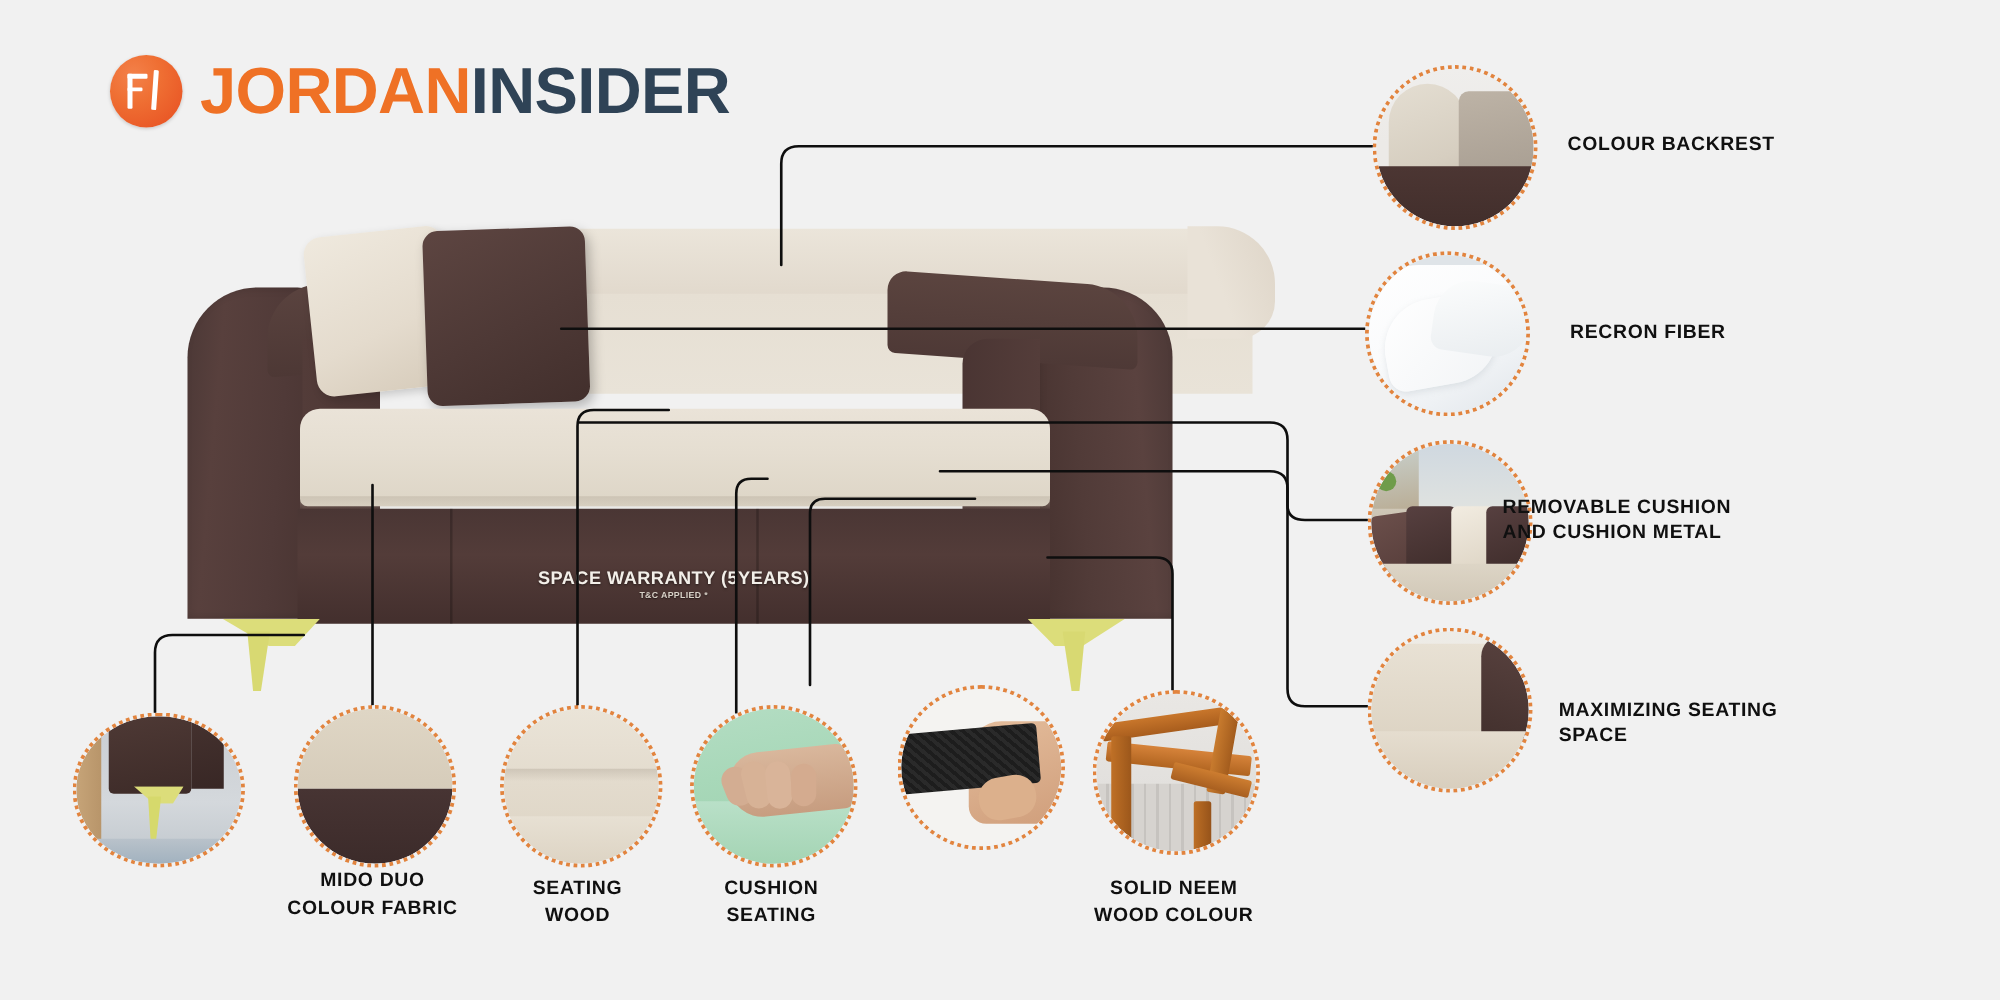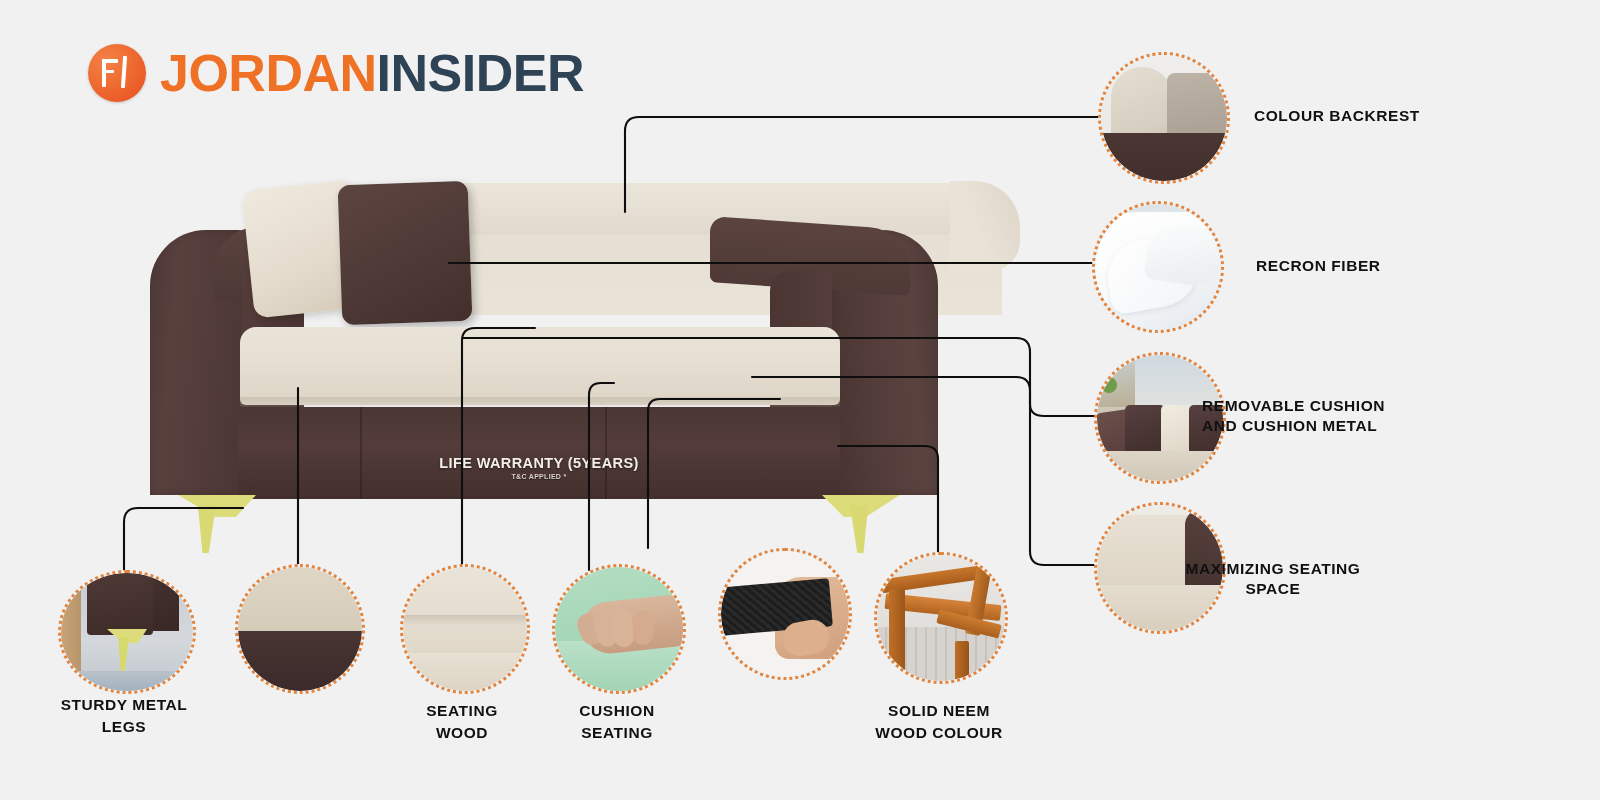--- a/index.html
+++ b/index.html
@@ -190,21 +190,21 @@
     <div class="pillowA"></div>
     <div class="pillowB"></div>
 
     <div class="s-seat"></div>
     <div class="s-seat-shadow"></div>
     <div class="s-base"></div>
     <div class="s-base-seam1"></div>
     <div class="s-base-seam2"></div>
 
     <div class="s-warranty">
-      <span class="wl">LIFE WARRANTY (5YEARS)</span>
+      <span class="wl">SPACE WARRANTY (5YEARS)</span>
       <span class="wl2">T&amp;C APPLIED *</span>
     </div>
 
     <div class="leg legL"></div>
     <div class="leg legL2"></div>
     <div class="leg legR"></div>
     <div class="leg legR2"></div>
   </div>
 
   <svg id="wires" viewBox="0 0 1600 800">
@@ -273,46 +273,46 @@
   </div>
 
   <div class="cbubble" style="left:1094px;top:502px;width:126px;height:126px;">
     <div class="inner">
       <div style="left:0;top:0;width:100%;height:100%;background:linear-gradient(180deg,#eeece7 0%,#e7e2d8 100%);"></div>
       <div style="left:-4px;top:10px;width:104px;height:74px;background:linear-gradient(180deg,#e8e1d4,#ddd4c4);border-radius:0 0 10px 10px;"></div>
       <div style="left:88px;top:4px;width:44px;height:84px;background:linear-gradient(200deg,#5a4340,#42302d);border-radius:16px 0 0 6px;"></div>
       <div style="left:0;top:80px;width:126px;height:50px;background:linear-gradient(180deg,#e5ddcf,#d7cdbc);"></div>
     </div>
   </div>
-  <div class="rlabel" style="left:1180px;top:559px;text-align:center;width:186px;">
+  <div class="rlabel" style="left:1247px;top:559px;text-align:left;width:186px;">
     <span>MAXIMIZING SEATING</span><br>
     <span>SPACE</span>
   </div>
 
   <div class="cbubble" style="left:58px;top:570px;width:132px;height:118px;">
     <div class="inner">
       <div style="left:0;top:0;width:100%;height:100%;background:linear-gradient(180deg,#c9cdd2 0%,#d4d8dc 58%,#bfc6cc 100%);"></div>
       <div style="left:0;top:0;width:20px;height:118px;background:linear-gradient(90deg,#c6a478,#b8956a);"></div>
       <div style="left:26px;top:0;width:66px;height:62px;background:linear-gradient(170deg,#4e3935,#3d2b28);border-radius:0 0 4px 4px;"></div>
       <div style="left:92px;top:0;width:26px;height:58px;background:linear-gradient(170deg,#45322f,#382725);"></div>
       <div style="left:46px;top:56px;width:40px;height:14px;background:#dcdd7a;clip-path:polygon(0 0,100% 0,78% 100%,40% 100%);"></div>
       <div style="left:52px;top:64px;width:16px;height:38px;background:#d6d96c;clip-path:polygon(34% 0,100% 0,72% 100%,48% 100%);"></div>
       <div style="left:0;top:98px;width:132px;height:22px;background:linear-gradient(180deg,#b9c2ca,#9fb0be);"></div>
     </div>
   </div>
-  <div class="blabel" style="left:40px;top:694px;width:168px;">
-    <span>STURDY METAL</span><br>
-    <span>LEGS</span>
-  </div>
 
   <div class="cbubble" style="left:235px;top:564px;width:124px;height:124px;">
     <div class="inner">
       <div style="left:0;top:0;width:100%;height:52%;background:linear-gradient(180deg,#dfd6c5 0%,#d6ccba 100%);"></div>
       <div style="left:0;top:52%;width:100%;height:48%;background:linear-gradient(180deg,#473433 0%,#3c2b2a 100%);"></div>
     </div>
+  </div>
+  <div class="blabel" style="left:205px;top:694px;width:186px;">
+    <span>MIDO DUO</span><br>
+    <span>COLOUR FABRIC</span>
   </div>
 
   <div class="cbubble" style="left:400px;top:564px;width:124px;height:124px;">
     <div class="inner">
       <div style="left:0;top:0;width:100%;height:100%;background:linear-gradient(180deg,#eae4d8 0%,#e3dbcd 48%,#dcd3c3 100%);"></div>
       <div style="left:0;top:48px;width:124px;height:10px;background:linear-gradient(180deg,rgba(180,170,155,.45),rgba(180,170,155,0));"></div>
       <div style="left:0;top:86px;width:124px;height:38px;background:linear-gradient(180deg,#e7e0d3,#ddd4c4);"></div>
     </div>
   </div>
   <div class="blabel" style="left:385px;top:700px;width:154px;">

